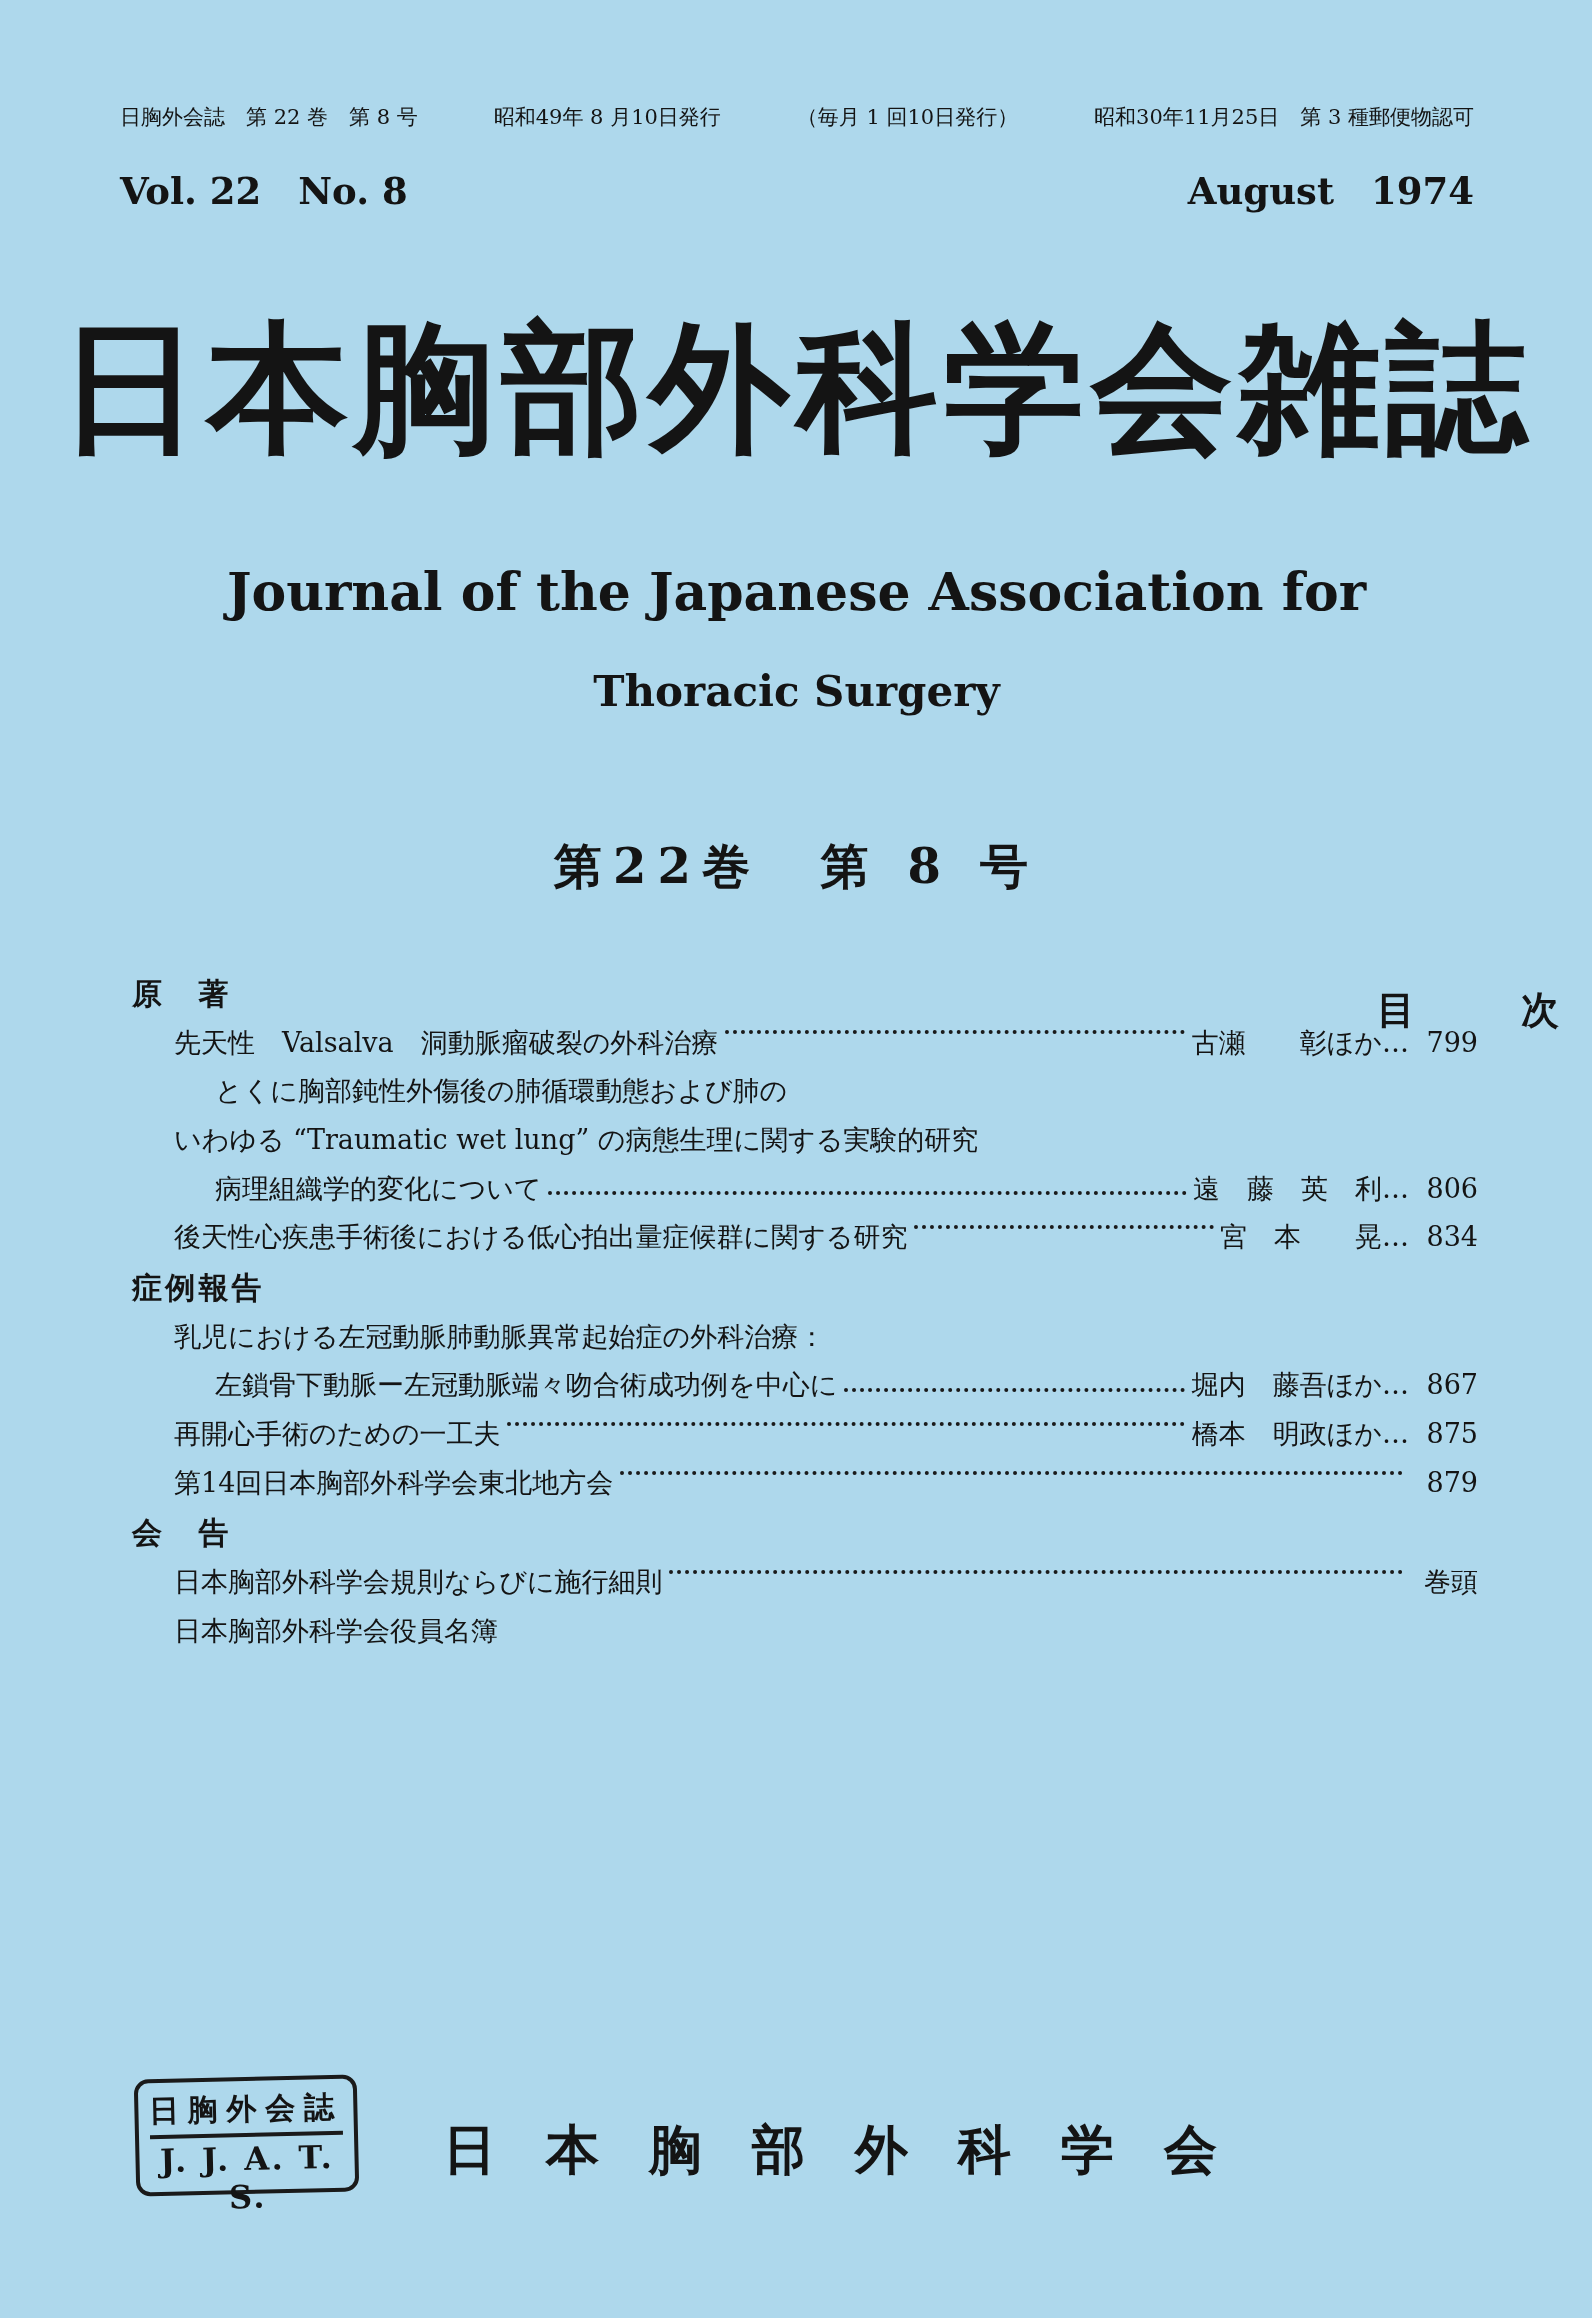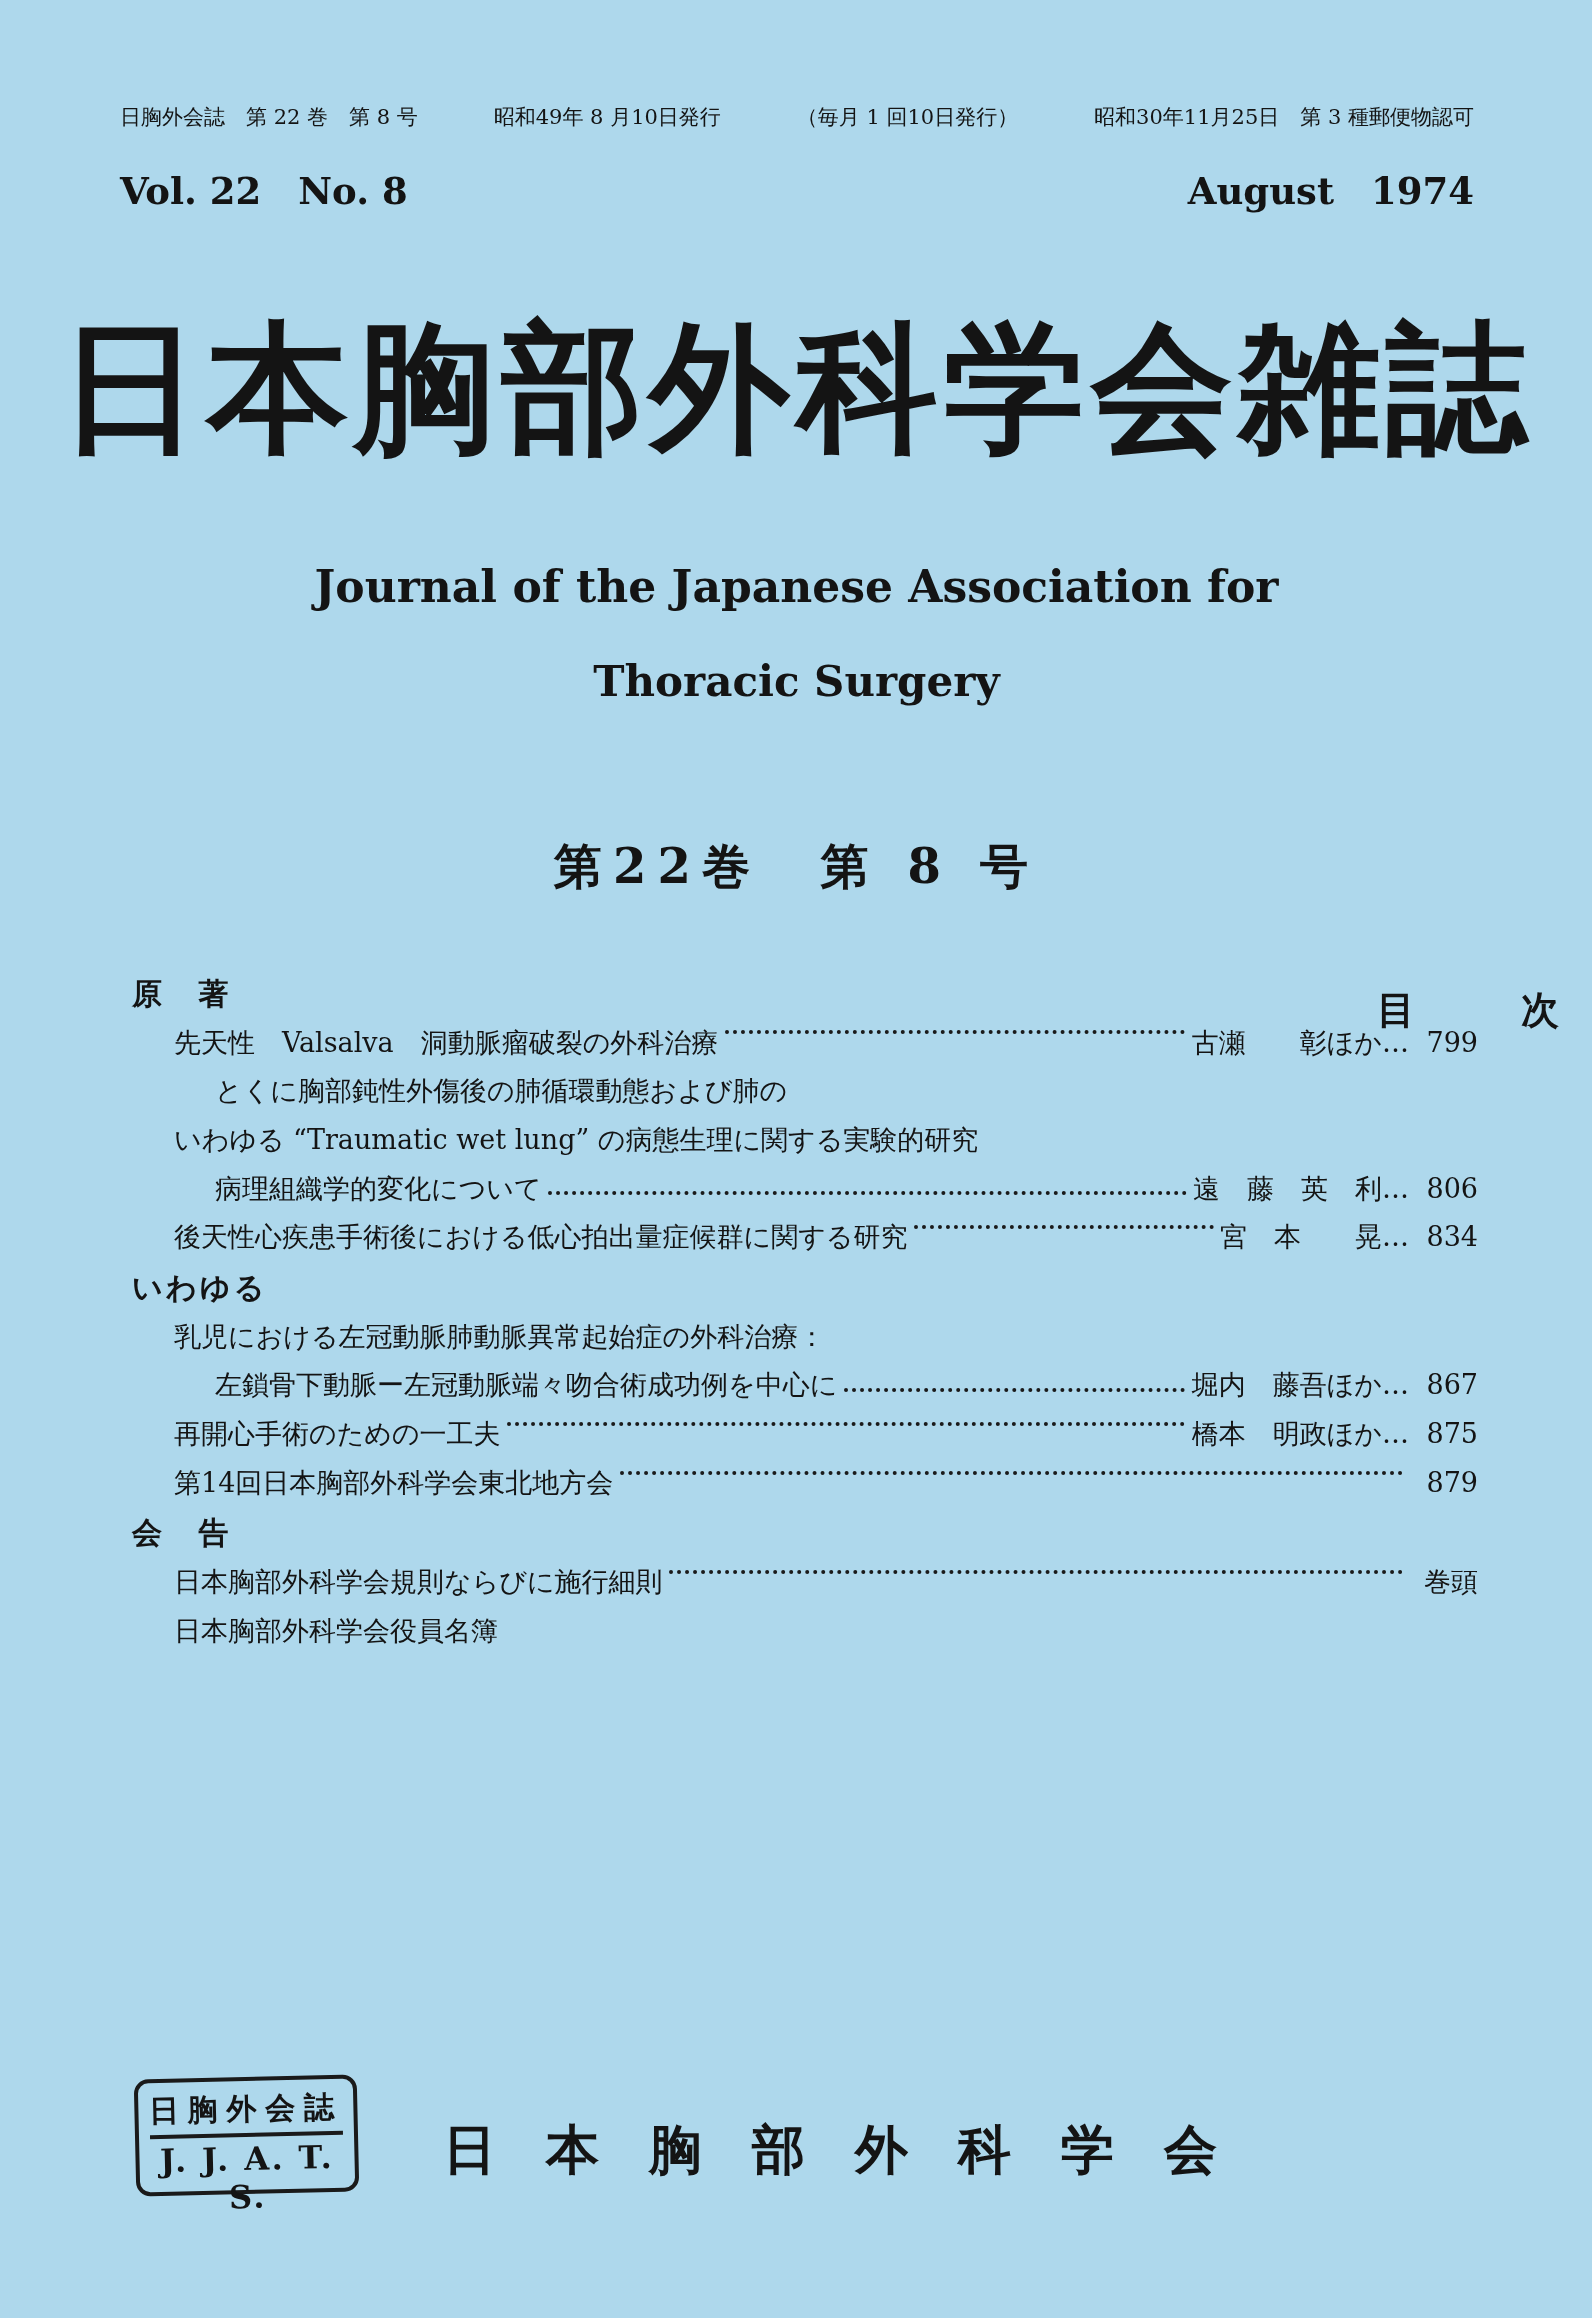--- a/index.html
+++ b/index.html
@@ -24,21 +24,21 @@
     display: flex; justify-content: space-between; align-items: baseline;
     font-size: 37px; font-weight: bold;
   }
   .title-jp {
     left: 0; right: 0; top: 295px;
     text-align: center;
     font-size: 141px; font-weight: 900; letter-spacing: 6.4px;
     white-space: nowrap;
   }
   .title-en { left: 0; right: 0; top: 561px; text-align: center; font-weight: bold; }
-  .title-en .l1 { font-size: 44px; }
+  .title-en .l1 { font-size: 52px; }
   .title-en .l2 { font-size: 42px; margin-top: 45px; }
   .issue-heading {
     left: 0; right: 0; top: 835px; text-align: center;
     font-size: 48px; font-weight: bold; letter-spacing: 11.2px;
   }
   .toc-heading {
     left: 8px; right: 0; top: 985px; text-align: right;
     font-size: 38px; font-weight: bold; letter-spacing: 34px;
   }
 
@@ -138,21 +138,21 @@
     <div class="toc-row indent1">
       <span class="toc-title">後天性心疾患手術後における低心拍出量症候群に関する研究</span>
       <span class="leader"></span>
       <span class="toc-author">宮　本　　晃…</span>
       <span class="toc-page">834</span>
     </div>
 
   </div>
 
   <div class="toc-section">
-    <div class="toc-section-heading">いわゆる</div>
+    <div class="toc-section-heading">症例報告</div>
 
     <div class="toc-row indent1">
       <span class="toc-title">乳児における左冠動脈肺動脈異常起始症の外科治療：</span>
     </div>
 
     <div class="toc-row indent2">
       <span class="toc-title">左鎖骨下動脈ー左冠動脈端々吻合術成功例を中心に</span>
       <span class="leader"></span>
       <span class="toc-author">堀内　藤吾ほか…</span>
       <span class="toc-page">867</span>

